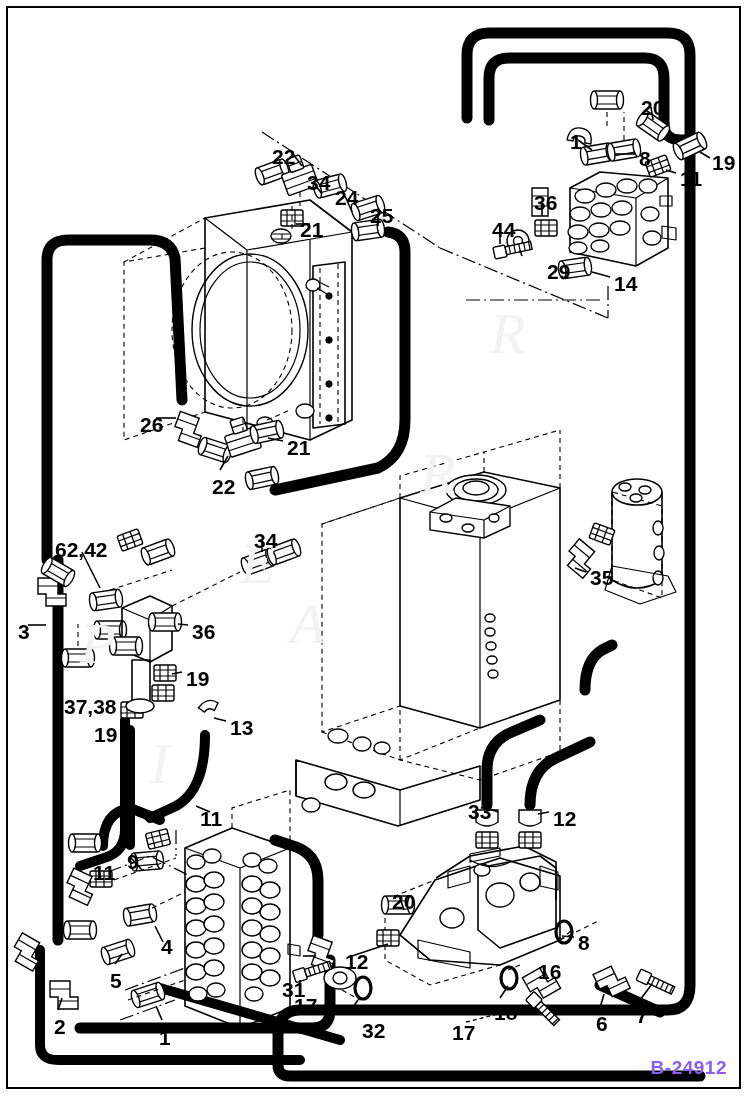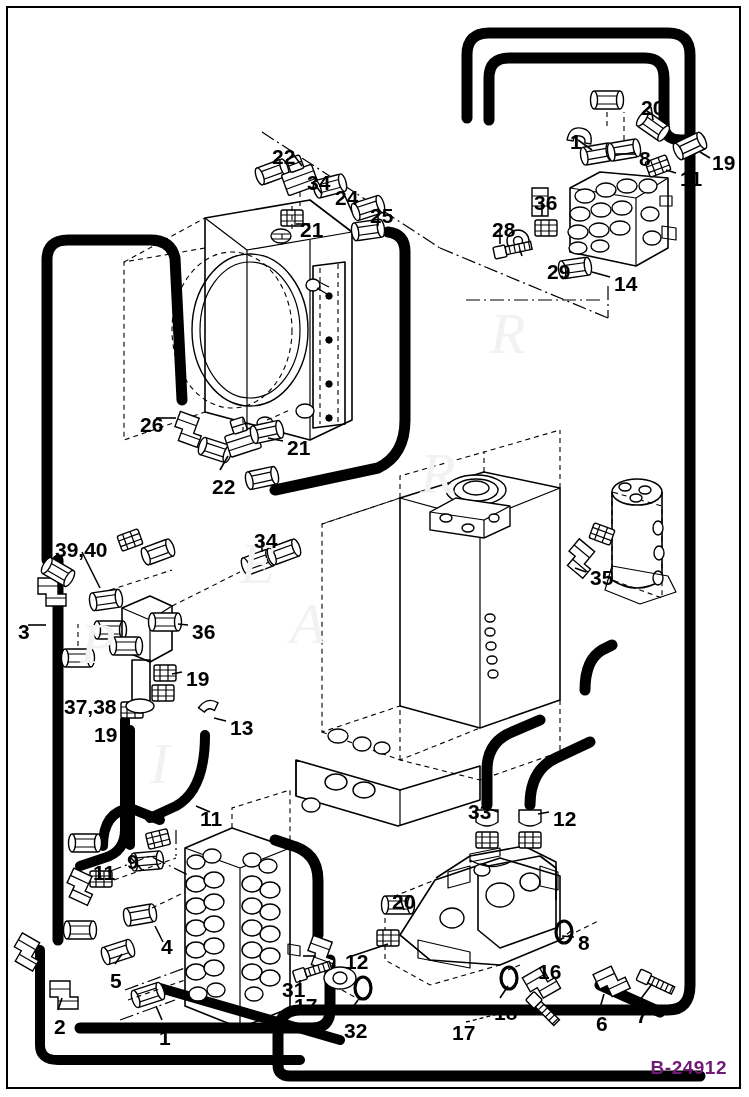--- a/index.html
+++ b/index.html
@@ -41,21 +41,21 @@
     letter-spacing: 0px;
   }
   #drawing-number {
     position: absolute;
     right: 22px;
     bottom: 18px;
     font-family: "Liberation Sans", sans-serif;
     font-weight: bold;
     font-size: 19px;
     letter-spacing: 0.5px;
-    color: #701a75;
+    color: #8b5cf6;
   }
   .wm {
     position: absolute;
     font-family: "Liberation Serif", serif;
     font-size: 58px;
     color: #f2f2f2;
     font-style: italic;
     pointer-events: none;
     user-select: none;
   }
@@ -629,27 +629,27 @@
       <div class="callout" style="left: 307px; top: 172px;">34</div>
       <div class="callout" style="left: 335px; top: 187px; text-align: center;">24</div>
       <div class="callout" style="left: 370px; top: 205px;">25</div>
       <div class="callout" style="left: 300px; top: 219px;">21</div>
       <div class="callout" style="left: 641px; top: 97px;">20</div>
       <div class="callout" style="left: 570px; top: 131px;">1</div>
       <div class="callout" style="left: 639px; top: 148px;">8</div>
       <div class="callout" style="left: 712px; top: 152px;">19</div>
       <div class="callout" style="left: 680px; top: 168px;">11</div>
       <div class="callout" style="left: 534px; top: 192px;">36</div>
-      <div class="callout" style="left: 492px; top: 219px;">28</div>
+      <div class="callout" style="left: 492px; top: 219px;">44</div>
       <div class="callout" style="left: 519px; top: 261px; margin-left: 28px;">29</div>
       <div class="callout" style="left: 614px; top: 273px;">14</div>
       <div class="callout" style="left: 140px; top: 414px;">26</div>
       <div class="callout" style="left: 287px; top: 437px;">21</div>
       <div class="callout" style="left: 212px; top: 476px;">22</div>
-      <div class="callout" style="left: 55px; top: 539px;">39,40</div>
+      <div class="callout" style="left: 55px; top: 539px;">62,42</div>
       <div class="callout" style="left: 254px; top: 530px;">34</div>
       <div class="callout" style="left: 590px; top: 567px;">35</div>
       <div class="callout" style="left: 18px; top: 621px;">3</div>
       <div class="callout" style="left: 192px; top: 621px;">36</div>
       <div class="callout" style="left: 186px; top: 668px;">19</div>
       <div class="callout" style="left: 64px; top: 696px;">37,38</div>
       <div class="callout" style="left: 230px; top: 717px; text-align: center;">13</div>
       <div class="callout" style="left: 94px; top: 724px;">19</div>
       <div class="callout" style="left: 200px; top: 808px;">11</div>
       <div class="callout" style="left: 468px; top: 801px;">33</div>
@@ -660,21 +660,21 @@
       <div class="callout" style="left: 161px; top: 936px;">4</div>
       <div class="callout" style="left: 578px; top: 932px;">8</div>
       <div class="callout" style="left: 282px; top: 951px; margin-top: 28px;">31</div>
       <div class="callout" style="left: 345px; top: 951px;">12</div>
       <div class="callout" style="left: 538px; top: 961px;">16</div>
       <div class="callout" style="left: 110px; top: 970px;">5</div>
       <div class="callout" style="left: 294px; top: 995px;">17</div>
       <div class="callout" style="left: 494px; top: 1002px;">18</div>
       <div class="callout" style="left: 636px; top: 1005px;">7</div>
       <div class="callout" style="left: 596px; top: 1013px;">6</div>
-      <div class="callout" style="left: 344px; top: 1020px;">32</div>
+      <div class="callout" style="left: 362px; top: 1020px;">32</div>
       <div class="callout" style="left: 452px; top: 1022px;">17</div>
       <div class="callout" style="left: 54px; top: 1016px;">2</div>
       <div class="callout" style="left: 159px; top: 1027px;">1</div>
     </div>
 
   <div id="drawing-number">B-24912</div>
 
 </div>
 
 </body></html>

